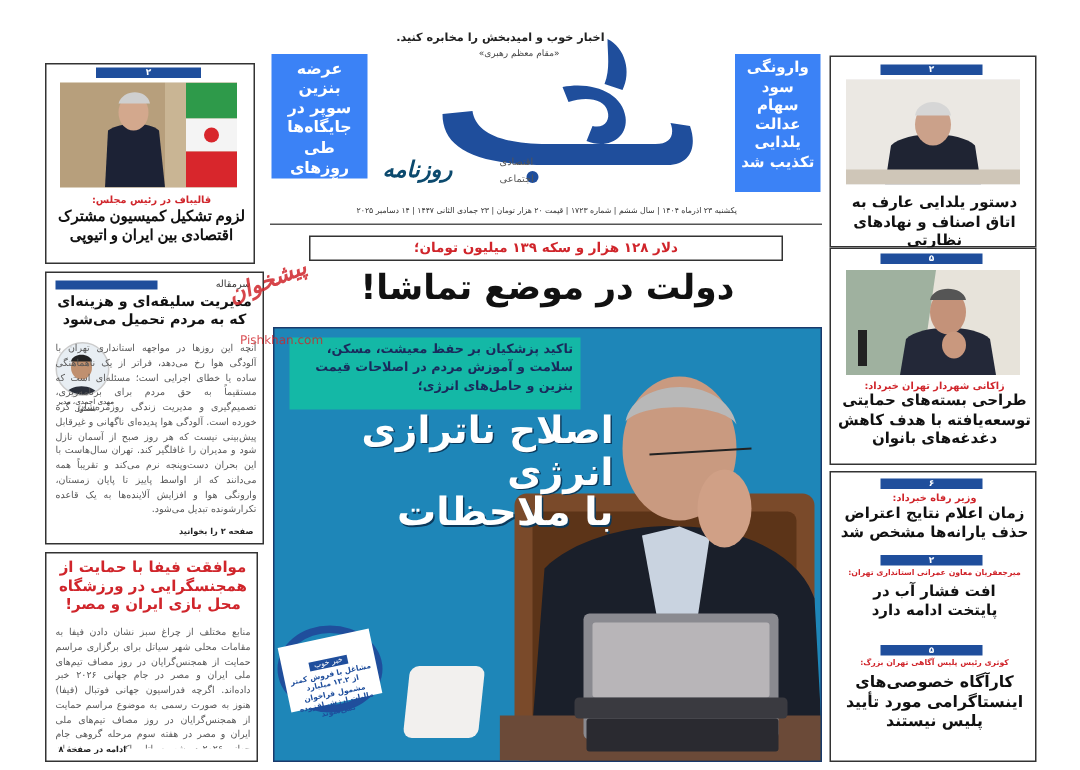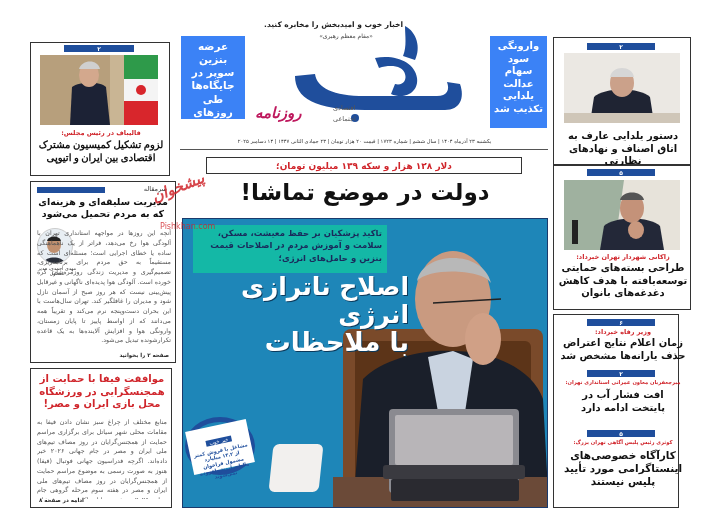--- a/index.html
+++ b/index.html
@@ -27,21 +27,21 @@
 
 <div class="abs" style="left:255px; top:18px; width:230px; height:110px;">
   <svg width="230" height="110" viewBox="0 0 230 110" style="position:absolute; left:0; top:0;">
     <path d="M150 8 C162 14, 166 30, 160 42 L148 38 C152 28, 150 18, 150 8 Z" fill="#1f4e9c"></path>
     <path d="M40 58 C40 80, 60 92, 110 92 L190 92 C205 92, 210 80, 205 66 L192 64 C195 72, 192 78, 182 78 L110 78 C78 78, 62 70, 60 56 Z" fill="#1f4e9c"></path>
     <path d="M120 40 C140 36, 160 44, 162 60 C164 74, 150 82, 136 76 L140 66 C148 68, 152 62, 150 56 C148 48, 136 46, 124 50 Z" fill="#1f4e9c"></path>
     <circle cx="100" cy="100" r="4" fill="#1f4e9c"></circle>
   </svg>
   <div class="abs" style="right:82px; top:2px; font-size:7.5px; font-weight:bold; color:#222; white-space:nowrap;">اخبار خوب و امیدبخش را مخابره کنید.</div>
   <div class="abs" style="right:112px; top:14px; font-size:6px; color:#444; white-space:nowrap;">«مقام معظم رهبری»</div>
-  <div class="abs" style="left:0px; top:86px; font-size:15px; font-weight:bold; font-style:italic; color:#be185d;">روزنامه</div>
+  <div class="abs" style="left:0px; top:86px; font-size:15px; font-weight:bold; font-style:italic; color:#0c4a6e;">روزنامه</div>
   <div class="abs" style="left:78px; top:86px; font-size:6.5px; color:#555;">اقتصادی</div>
   <div class="abs" style="left:78px; top:97px; font-size:6.5px; color:#555;">اجتماعی</div>
 </div>
 
 <div class="abs" style="left:182px; top:138px; width:365px; font-size:5.2px; color:#333; text-align:center; white-space:nowrap; overflow:hidden;">یکشنبه ۲۳ آذرماه ۱۴۰۴ | سال ششم | شماره ۱۷۲۳ | قیمت ۲۰ هزار تومان | ۲۳ جمادی الثانی ۱۴۴۷ | ۱۴ دسامبر ۲۰۲۵</div>
 <div class="abs" style="left:180px; top:149px; width:368px; height:1px; background:#555;"></div>
 
 <div class="abs" style="left:206px; top:157px; width:316px; height:17px; border:1.5px solid #333; display:flex; align-items:center; justify-content:center;">
   <span style="color:#d0252b; font-size:9px; font-weight:bold;">دلار ۱۲۸ هزار و سکه ۱۳۹ میلیون تومان؛</span>
 </div>
@@ -161,21 +161,21 @@
       <ellipse cx="68" cy="28" rx="12" ry="15" fill="#c49279"></ellipse>
       <path d="M56 20 C58 10, 78 10, 80 20 Z" fill="#555"></path>
       <ellipse cx="72" cy="50" rx="8" ry="9" fill="#c9987e"></ellipse>
       <rect x="8" y="40" width="6" height="24" fill="#222"></rect>
     </svg>
   </div>
   <div class="kicker abs" style="left:0; top:87px; width:138px;">زاکانی شهردار تهران خبرداد:</div>
   <div class="abs headline" style="left:4px; top:96px; width:130px; font-size:10px;">طراحی بسته‌های حمایتی توسعه‌یافته با هدف کاهش دغدغه‌های بانوان</div>
 </div>
 
-<div class="box" style="left:553px; top:314px; width:126px; height:194px;">
+<div class="box" style="left:553px; top:314px; width:138px; height:194px;">
   <div class="num-bar" style="left:33px; top:4px; width:68px;">۶</div>
   <div class="kicker abs" style="left:0; top:13px; width:138px;">وزیر رفاه خبرداد:</div>
   <div class="abs headline" style="left:4px; top:22px; width:130px; font-size:10px;">زمان اعلام نتایج اعتراض حذف یارانه‌ها مشخص شد</div>
 
   <div class="num-bar" style="left:33px; top:55px; width:68px;">۲</div>
   <div class="kicker abs" style="left:0; top:64px; width:138px; font-size:5.2px;">میرجعفریان معاون عمرانی استانداری تهران:</div>
   <div class="abs headline" style="left:14px; top:74px; width:110px; font-size:10px;">افت فشار آب در پایتخت ادامه دارد</div>
 
   <div class="num-bar" style="left:33px; top:115px; width:68px;">۵</div>
   <div class="kicker abs" style="left:0; top:124px; width:138px; font-size:5.2px;">کوثری رئیس پلیس آگاهی تهران بزرگ:</div>

